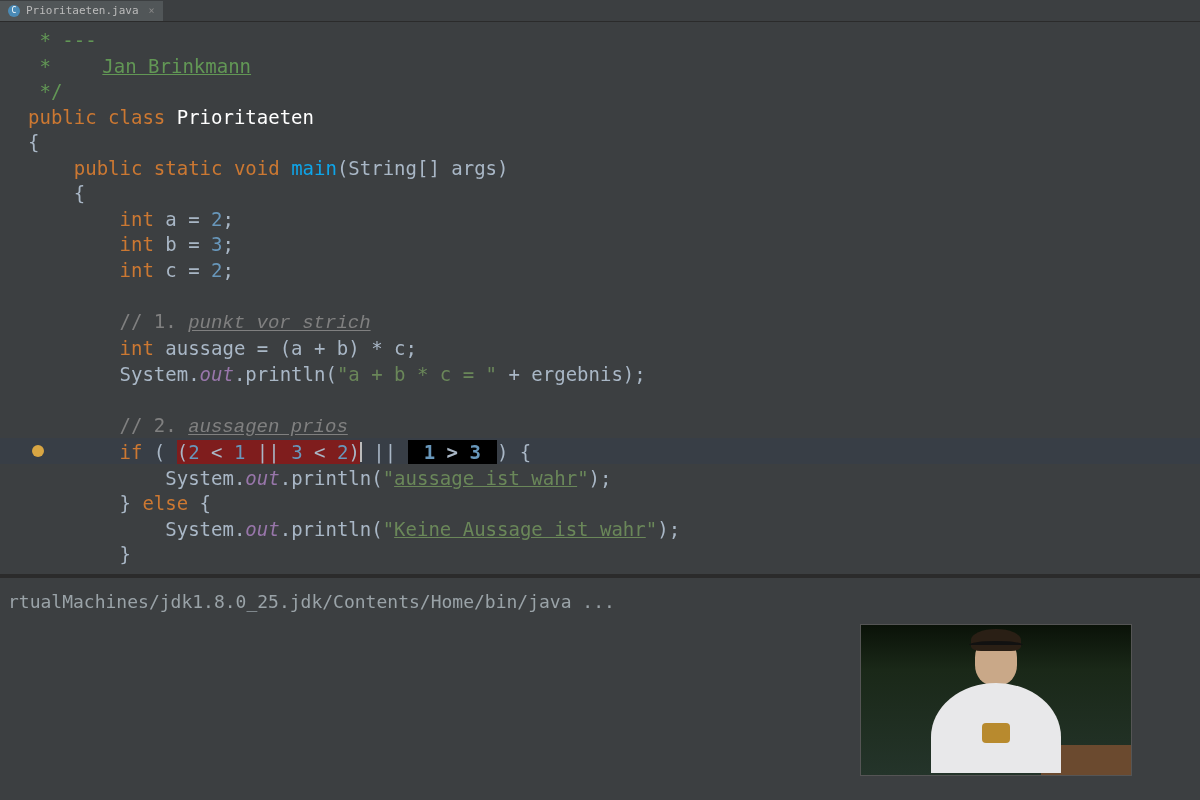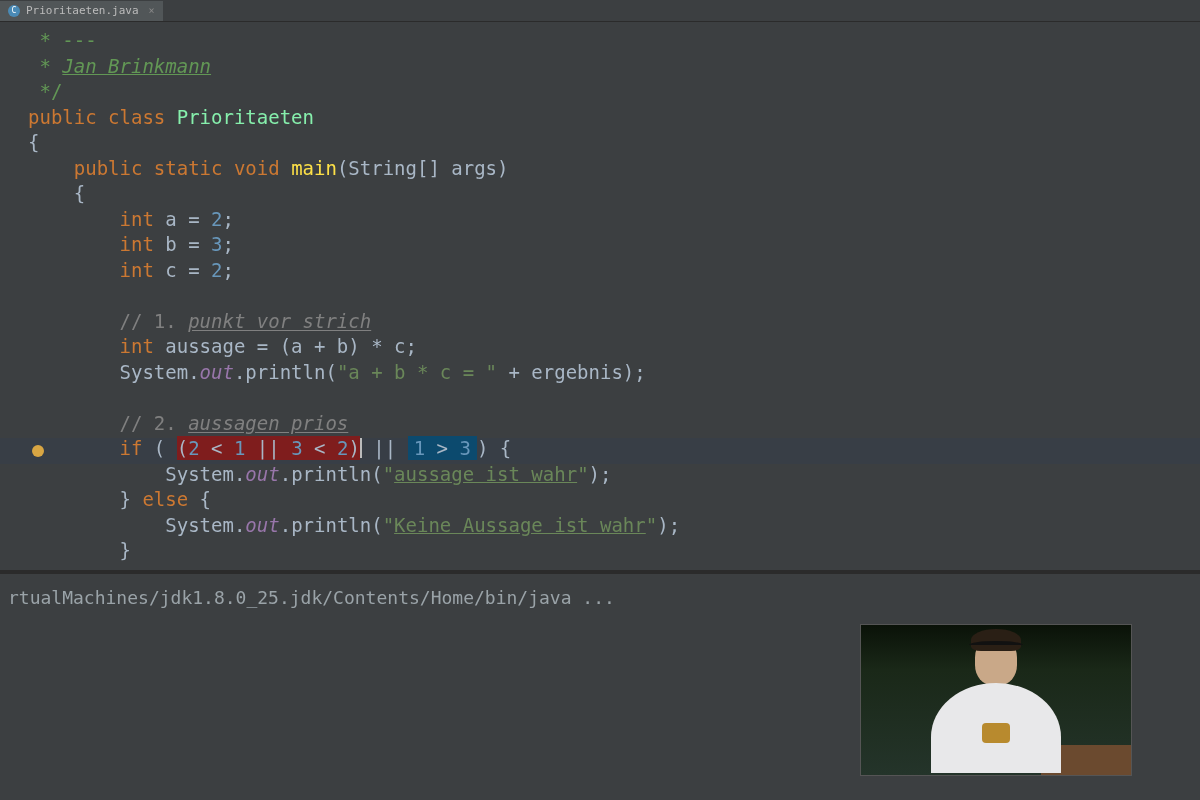--- a/index.html
+++ b/index.html
@@ -61,39 +61,40 @@
   background: #d9a643;
   border-radius: 50%;
 }
 .line { white-space: pre; }
 .c-comment { color: #808080; }
 .c-doc { color: #629755; }
 .c-keyword { color: #cc7832; }
 .c-string { color: #6a8759; }
 .c-num { color: #6897bb; }
 .c-field { color: #9876aa; font-style: italic; }
-.c-method { color: #fde047; }
-.c-name { color: #86efac; text-align: right; }
-.c-author { color: #629755; font-style: italic; text-decoration: underline; }
-.c-todo { color: #808080; font-style: italic; text-decoration: underline #808080; text-underline-offset: 2px;}
+.c-method { color: #0ea5e9; }
+.c-name { color: #ffffff; text-align: right; }
+.c-author { color: #629755; text-decoration: underline; margin-left: 40px; }
+.c-todo { color: #808080; font-style: italic; text-decoration: underline #808080; text-underline-offset: 2px; font-family: Liberation Mono, monospace;}
 .highlight-line {
   position: absolute;
   left: 0;
   right: 0;
   height: 26px;
   background: rgba(50,60,80,0.35);
   z-index: 0;
 }
 .sel {
   background: #7f1d1d;
   padding: 1px 0;
 }
 .sel-paren {
-  background: #0c4a6e;
-  padding: 1px 6px;
+  background: #000000;
+  padding: 1px 16px;
+  font-weight: bold;
 }
 .cursor {
   display: inline-block;
   width: 2px;
   height: 20px;
   background: #bbb;
   vertical-align: -3px;
 }
 .terminal-sep {
   height: 4px;

